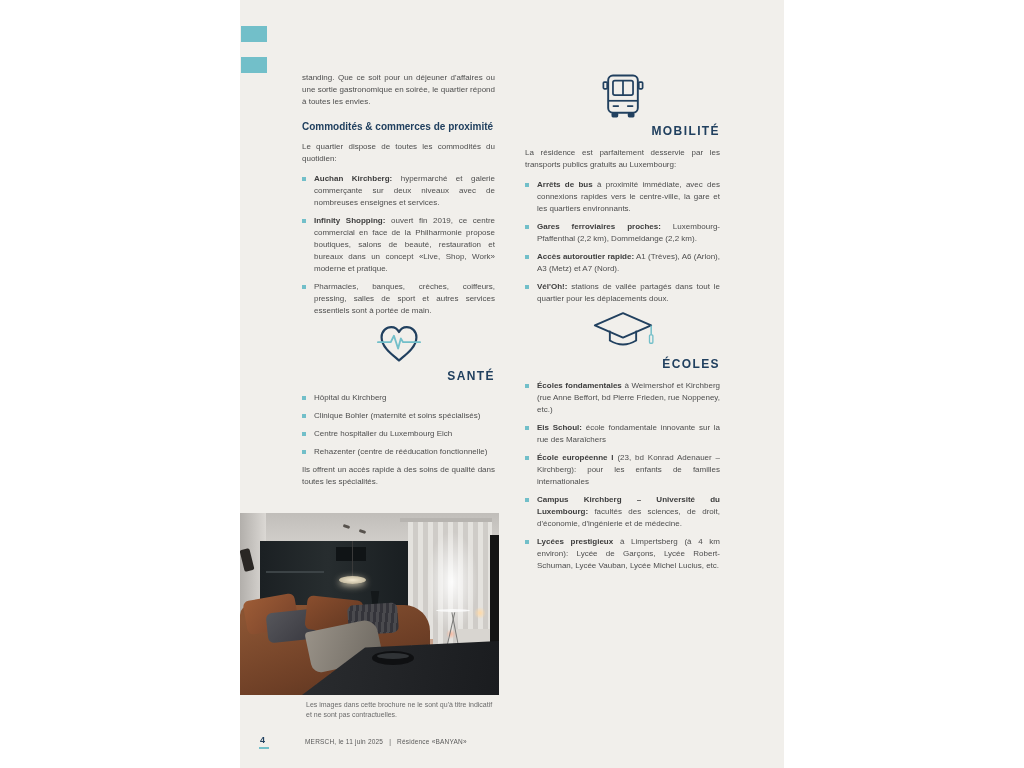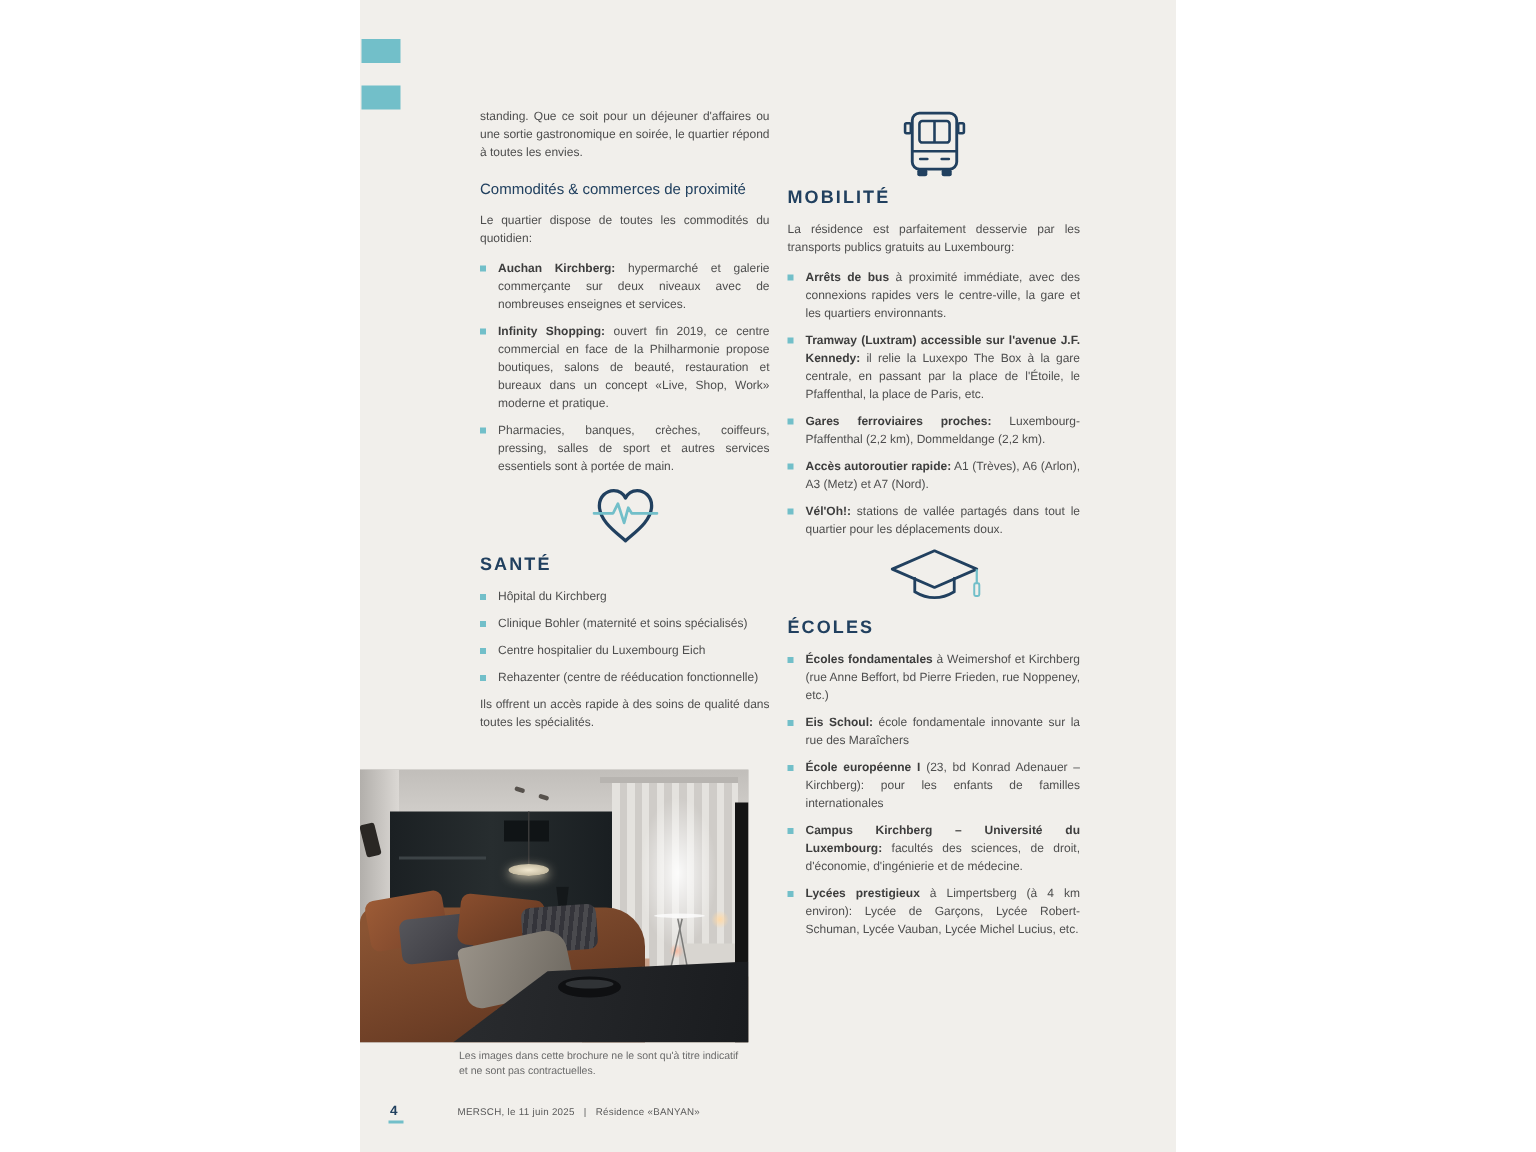--- a/index.html
+++ b/index.html
@@ -6,26 +6,26 @@
   .stage{position:relative;width:1024px;height:768px;background:#ffffff;overflow:hidden;
          font-family:"Liberation Sans", sans-serif;}
   .page{position:absolute;left:240px;top:0;width:544px;height:768px;background:#f1efeb;}
 
   
   .deco-sq{position:absolute;left:1px;width:26px;height:16px;background:#72bfc9;}
   .deco-sq.s1{top:26px;} .deco-sq.s2{top:57px;}
 
   
   .col{position:absolute;}
-  .col-left{left:80px;top:72px;width:193px;}
+  .col-left{left:62px;top:72px;width:193px;}
   .col-right{left:285px;top:66px;width:195px;}
 
   .body{font-size:8px;line-height:12px;color:#4e4e4e;text-align:justify;margin:0 0 8px 0;}
-  .subheading{font-size:10px;line-height:12px;color:#21405f;font-weight:normal;margin:13px 0 8px 0;}
-  .section-title{font-size:12px;color:#21405f;font-weight:bold;text-align:left;
+  .subheading{font-size:10px;line-height:12px;color:#21405f;font-weight:bold;margin:13px 0 8px 0;}
+  .section-title{font-size:12px;color:#21405f;font-weight:bold;text-align:right;
                  letter-spacing:1.4px;margin:4px 0 9px 0;}
   .icon-wrap{text-align:center;margin:6px 0 0 0;line-height:0;}
 
   ul.blist{list-style:none;margin:0 0 2px 0;padding:0;}
   ul.blist li{position:relative;padding-left:12px;margin:0 0 6px 0;font-size:8px;line-height:12px;
               color:#4e4e4e;text-align:justify;}
   .marker{position:absolute;left:0;top:4px;width:3.5px;height:3.5px;background:#72bfc9;}
   .b{font-weight:bold;color:#3d3d3d;}
 
   
@@ -200,23 +200,20 @@
         </span>
       </div>
       <h2 class="section-title">MOBILITÉ</h2>
       <p class="body">La résidence est parfaitement desservie par les transports publics gratuits au Luxembourg:</p>
 
       <ul class="blist">
         <li>
           <span class="marker"></span><span class="b">Arrêts de bus</span><span> à proximité immédiate, avec des connexions rapides vers le centre-ville, la gare et les quartiers environnants.</span>
         </li>
         <li>
-          <span class="marker"></span><span class="b">Tramway (Luxtram) accessible sur l'avenue J.F. Kennedy:</span><span> il relie la Luxexpo The Box à la gare centrale, en passant par la place de l'Étoile, le Pfaffenthal, la place de Paris, etc.</span>
-        </li>
-        <li>
           <span class="marker"></span><span class="b">Gares ferroviaires proches:</span><span> Luxembourg-Pfaffenthal (2,2 km), Dommeldange (2,2 km).</span>
         </li>
         <li>
           <span class="marker"></span><span class="b">Accès autoroutier rapide:</span><span> A1 (Trèves), A6 (Arlon), A3 (Metz) et A7 (Nord).</span>
         </li>
         <li>
           <span class="marker"></span><span class="b">Vél'Oh!:</span><span> stations de vallée partagés dans tout le quartier pour les déplacements doux.</span>
         </li>
       </ul>
 

